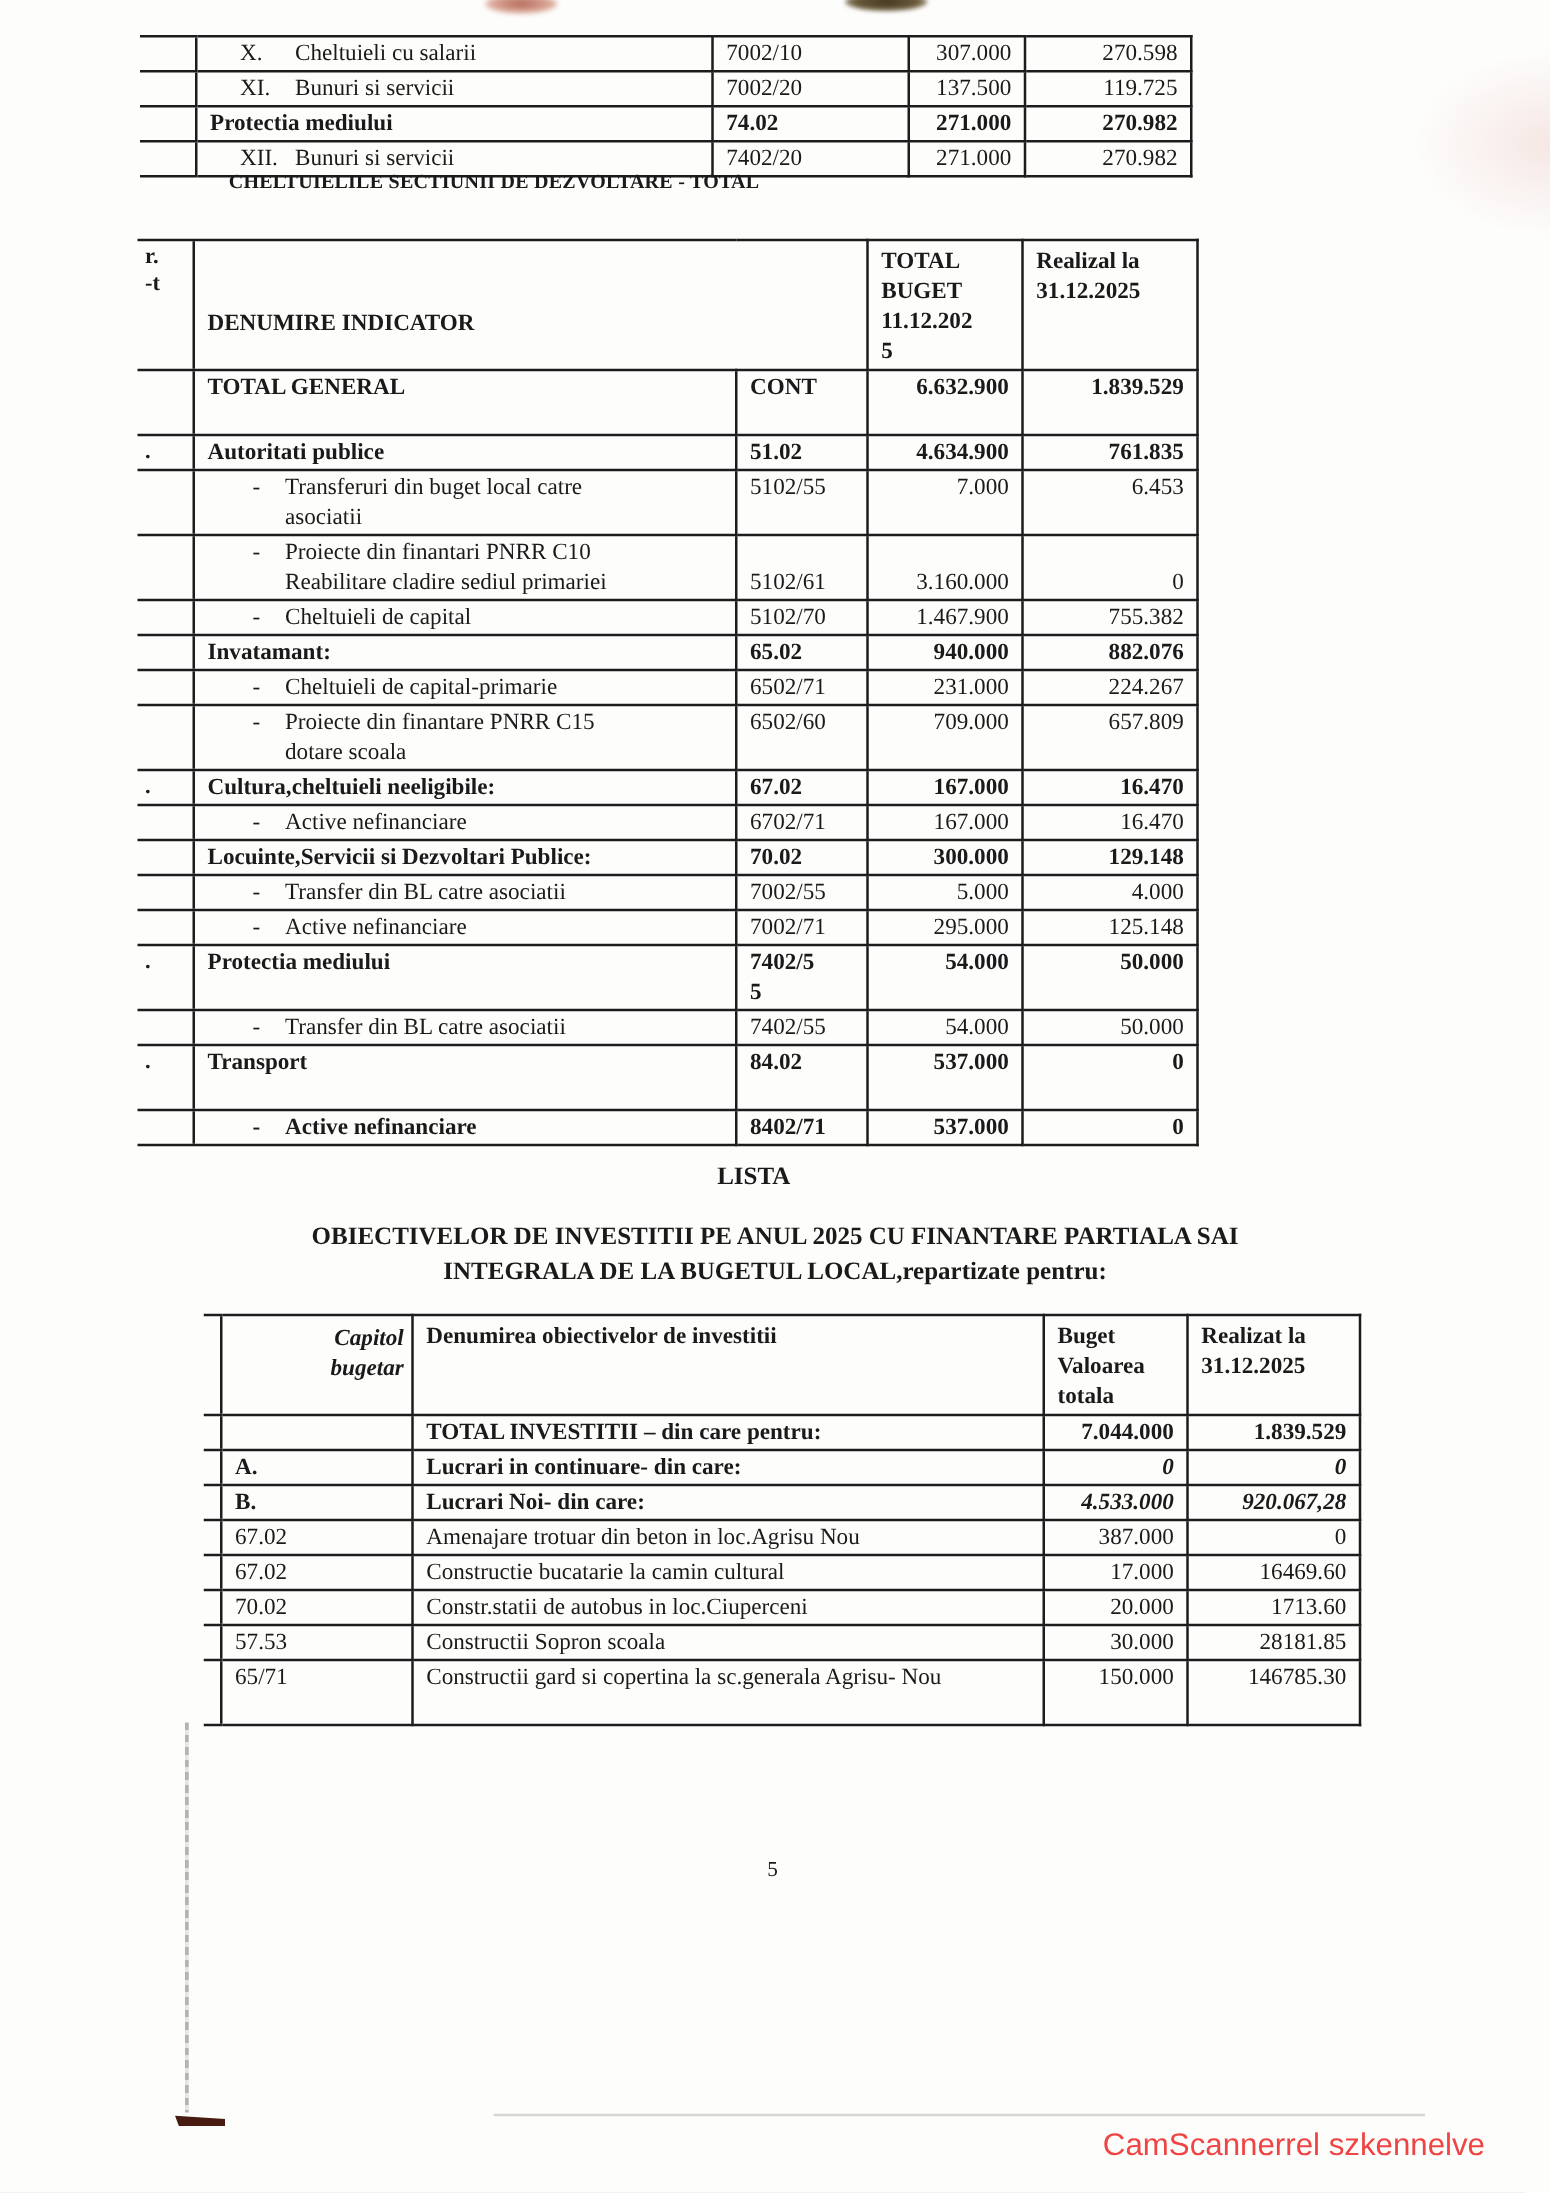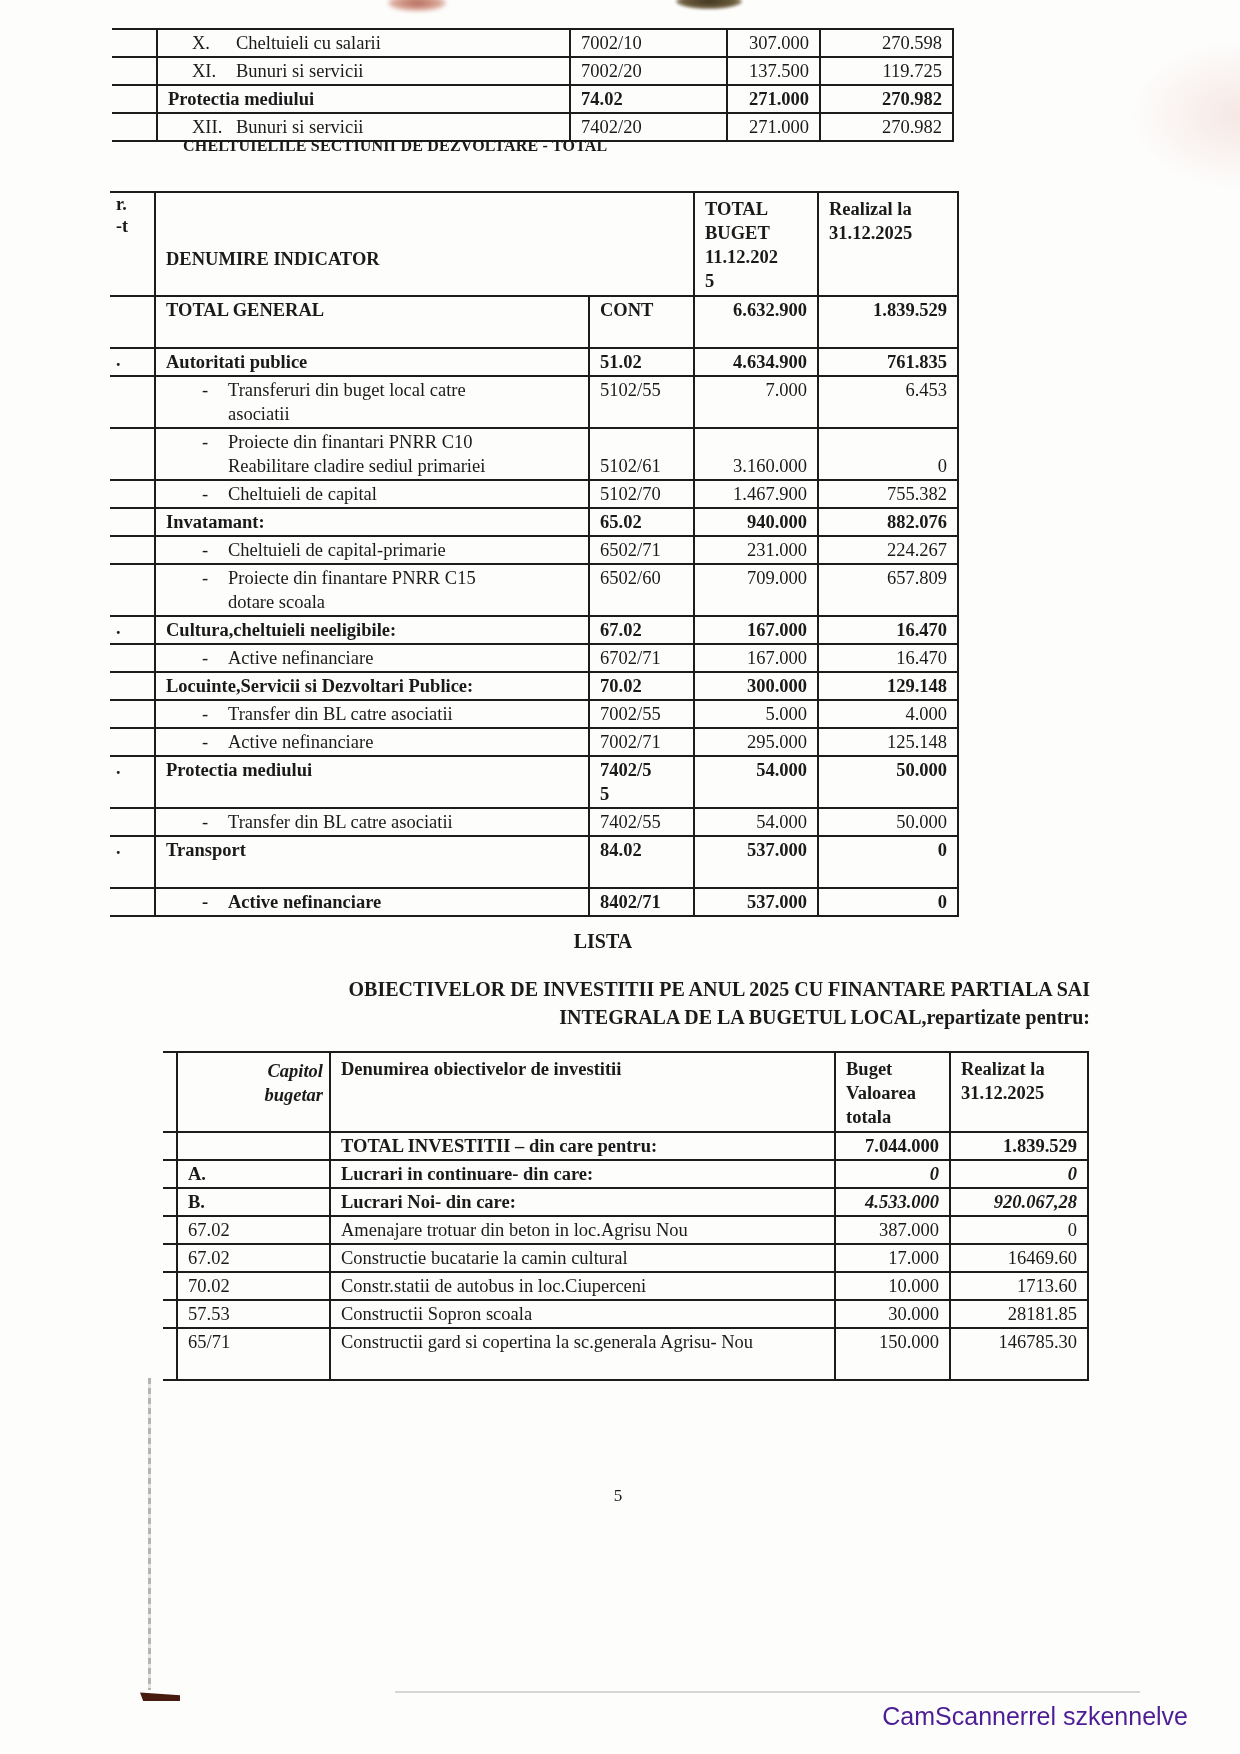--- a/index.html
+++ b/index.html
@@ -19,25 +19,25 @@
     background:radial-gradient(ellipse at right,rgba(223,166,155,.25),rgba(223,166,155,0) 70%);}
   .edge-line{position:absolute; left:148px; top:1378px; width:3px; height:312px;
     background:repeating-linear-gradient(to bottom, rgba(90,90,90,.45) 0 6px, rgba(90,90,90,.15) 6px 10px);}
   .edge-blob{position:absolute; left:140px; top:1688px; width:40px; height:13px;
     background:#471b0f; clip-path:polygon(0 35%, 100% 55%, 100% 100%, 8% 100%); filter:blur(.4px);}
   .faint-line{position:absolute; left:395px; top:1691px; width:745px; height:2px;
     background:rgba(125,125,125,.3);}
   
   .sec-title{position:absolute; left:183px; top:137px; font-size:16px; font-weight:700; letter-spacing:.2px;}
   .lista{position:absolute; left:523px; top:930px; width:160px; text-align:center; font-size:20px; font-weight:700;}
-  .inv-title{position:absolute; left:150px; top:975px; width:940px; text-align:right;
+  .inv-title{position:absolute; left:150px; top:975px; width:940px; text-align:center;
     font-size:20px; font-weight:700; line-height:28px; white-space:pre-line;}
   .page-num{position:absolute; left:598px; top:1486px; width:40px; text-align:center; font-size:17px;}
   .watermark{position:absolute; right:52px; top:1702px; font-family:"Liberation Sans", sans-serif;
-    font-size:25px; color:#4c1d95;}
+    font-size:25px; color:#ef4444;}
   
   table{border-collapse:collapse; table-layout:fixed; position:absolute;}
   td{border:2px solid #1c1c1c; vertical-align:top; overflow:hidden;
      font-size:18.5px; line-height:24px; padding:1px 6px 1px 10px;}
   td.g{border:none; border-bottom:2px solid #1c1c1c; padding:0 0 0 6px;
        font-weight:700; font-size:18px; white-space:pre-line; line-height:22px;}
   td.g.gt{border-top:2px solid #1c1c1c;}
   .b{font-weight:700;}
   .i{}
   .bi{font-weight:700; font-style:italic;}
@@ -415,21 +415,21 @@
           <td class="g"></td>
           <td class="cap ">67.02</td>
           <td class="txtcell ">Constructie bucatarie la camin cultural</td>
           <td class="num ">17.000</td>
           <td class="num i">16469.60</td>
         </tr>
         <tr class="h25">
           <td class="g"></td>
           <td class="cap ">70.02</td>
           <td class="txtcell ">Constr.statii de autobus in loc.Ciuperceni</td>
-          <td class="num ">10.000</td>
+          <td class="num ">20.000</td>
           <td class="num i">1713.60</td>
         </tr>
         <tr class="h25">
           <td class="g"></td>
           <td class="cap ">57.53</td>
           <td class="txtcell ">Constructii Sopron scoala</td>
           <td class="num ">30.000</td>
           <td class="num i">28181.85</td>
         </tr>
         <tr class="h52">

